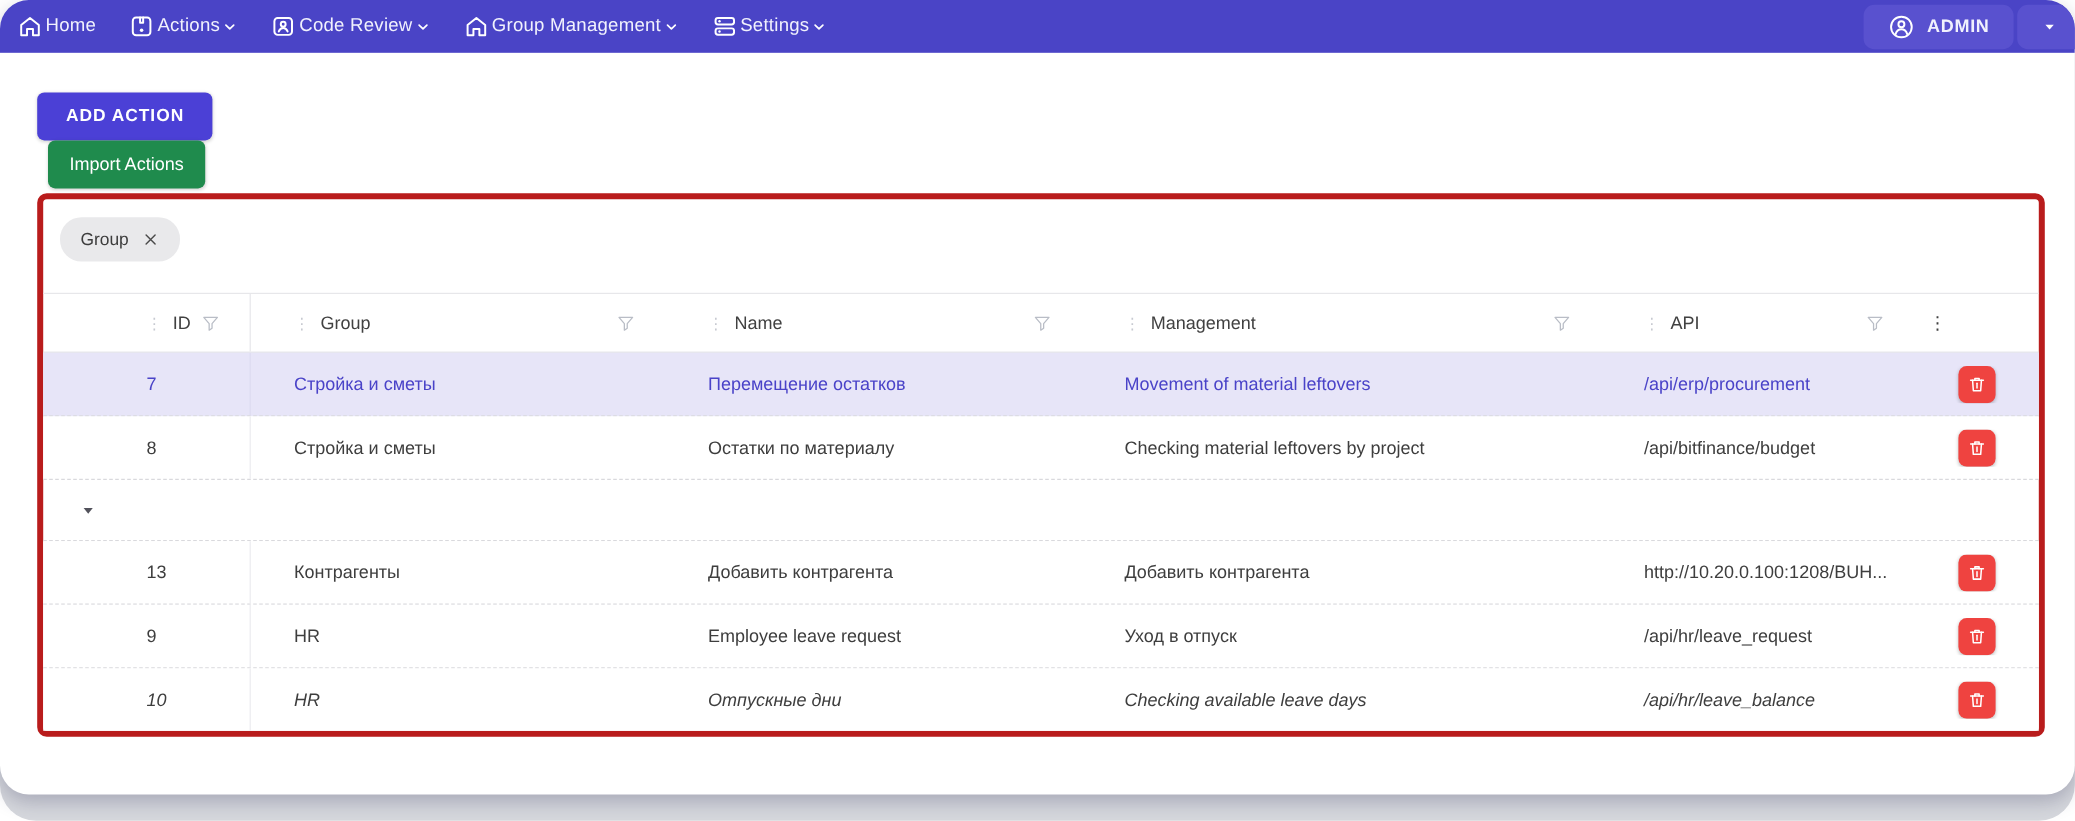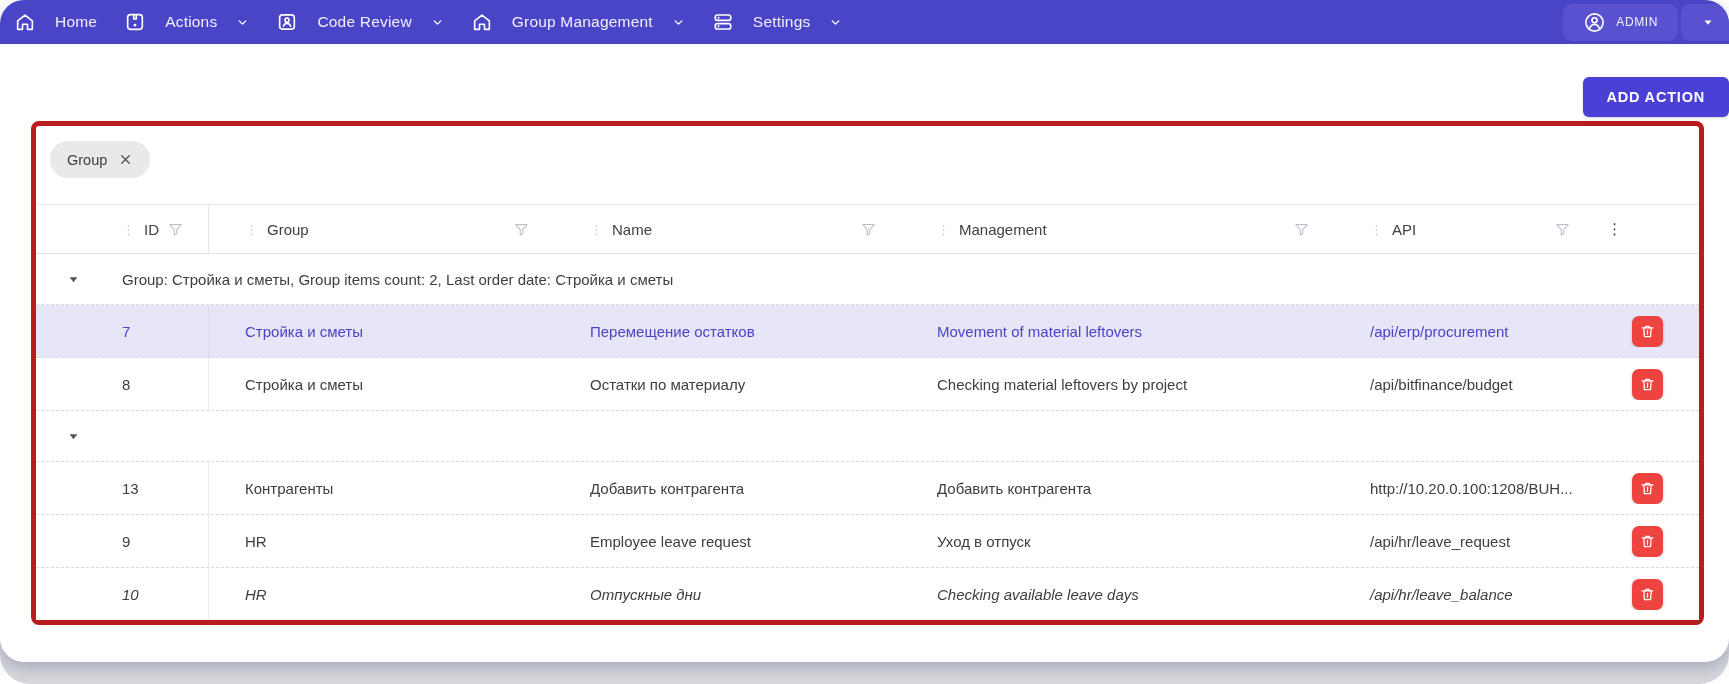--- a/index.html
+++ b/index.html
@@ -3,31 +3,31 @@
 <meta charset="utf-8">
 <style>
   html,body{margin:0;padding:0;width:1729px;height:684px;overflow:hidden;background:#ffffff;
     font-family:"Liberation Sans",sans-serif;-webkit-font-smoothing:antialiased;}
   .backdrop{position:absolute;inset:0;background:#d6d8dd;border-radius:30px;}
   .app-card{position:absolute;top:0;left:0;right:0;height:662px;background:#ffffff;border-radius:24px;
     overflow:hidden;box-shadow:0 6px 16px rgba(50,50,90,.28);}
   
   .topnav{height:44px;background:#4a44c6;display:flex;align-items:center;padding-left:14px;color:#f1f1fd;}
   .nav-left{display:flex;align-items:center;}
-  .nav-item{display:flex;align-items:center;gap:19px;margin-right:27px;font-size:15.5px;font-weight:500;
+  .nav-item{display:flex;align-items:center;gap:2px;margin-right:27px;font-size:15.5px;font-weight:500;
     letter-spacing:.2px;cursor:pointer;white-space:nowrap;}
   .icn{display:inline-flex;align-items:center;justify-content:center;}
   .icn svg{display:block;}
   .nav-right{margin-left:auto;display:flex;align-items:center;gap:3px;height:44px;}
   .admin-btn{display:flex;align-items:center;gap:10px;background:#5951cf;border-radius:9px;height:37px;
-    padding:0 20px;font-size:12px;font-weight:400;letter-spacing:.6px;cursor:pointer;}
+    padding:0 20px;font-size:15px;font-weight:700;letter-spacing:.6px;cursor:pointer;}
   .admin-caret{display:flex;align-items:center;justify-content:center;background:#5951cf;height:37px;
     width:54px;border-radius:9px 0 0 9px;margin-right:-6px;cursor:pointer;}
   
-  .toolbar{margin:33px 0 0 31px;display:flex;align-items:flex-end;flex-direction:column;}
+  .toolbar{margin:33px 0 0 31px;display:flex;align-items:flex-start;flex-direction:column;}
   .btn{border:none;color:#fff;height:40px;border-radius:6px;cursor:pointer;display:inline-flex;
     align-items:center;font-family:"Liberation Sans",sans-serif;box-shadow:0 1px 3px rgba(0,0,0,.18);}
   .btn-add{background:#4b40d6;font-size:14.5px;font-weight:700;letter-spacing:.8px;padding:0 24px;}
   .btn-import{background:#1f8b4d;font-size:15px;font-weight:500;padding:0 18px;margin-left:9px;}
   
   .panel{margin:4px 25px 0 31px;border:5px solid #b91c1c;border-radius:8px;background:#fff;}
   .chip-row{padding:15px 14px 26px 14px;}
   .chip{display:inline-flex;align-items:center;gap:11px;background:#e9e9eb;border-radius:18px;height:37px;
     padding:0 17px;font-size:14.5px;color:#3d3d3d;cursor:pointer;}
   .chip .icn{cursor:pointer;}
@@ -147,20 +147,21 @@
             <svg width="14" height="14" viewBox="0 0 24 24" fill="#ffffff">
                 <path d="M6 9.5h12l-6 7z"></path>
               </svg>
           </span>
         </div>
       </div>
     </nav>
 
     <div class="toolbar">
       <button class="btn btn-add">ADD ACTION</button>
+      <button class="btn btn-import">Import Actions</button>
     </div>
 
     <section class="panel">
       <div class="chip-row">
         <span class="chip">
           <span>Group</span>
           <span class="icn">
             <svg width="15" height="15" viewBox="0 0 24 24" fill="none" stroke="#4a4a4a" stroke-width="1.9" stroke-linecap="round">
                 <path d="M6 6l12 12M18 6L6 18"></path>
               </svg>
@@ -213,78 +214,68 @@
                 <svg width="17" height="17" viewBox="0 0 24 24" fill="none" stroke="#b9bdc6" stroke-width="1.5" stroke-linejoin="round">
                   <path d="M4 5h16l-6.3 7.2v5.4L10.3 20v-7.8Z"></path>
                 </svg>
               </span>
             </div>
             <div class="hcell-actions">
               <span class="dots">⋮</span>
             </div>
           </div>
         <div class="tbody">
+            <div class="row selected">
+              <div></div>
+              <div class="cell cid">7</div>
+              <div class="cell">Стройка и сметы</div>
+              <div class="cell">Перемещение остатков</div>
+              <div class="cell">Movement of material leftovers</div>
+              <div class="cell">/api/erp/procurement</div>
+              <div class="cell actions">
+                <button class="del-btn">
+                  <span class="icn">
+                    <svg width="17" height="17" viewBox="0 0 24 24" fill="none" stroke="#ffffff" stroke-width="1.8" stroke-linecap="round" stroke-linejoin="round">
+                      <path d="M4.5 7h15"></path>
+                      <path d="M9.5 7V4.8h5V7"></path>
+                      <path d="M6.8 7l.9 12.2h8.6L17.2 7"></path>
+                      <path d="M12 10.5v5.5"></path>
+                    </svg>
+                  </span>
+                </button>
+              </div>
+            </div>
+            <div class="row">
+              <div></div>
+              <div class="cell cid">8</div>
+              <div class="cell">Стройка и сметы</div>
+              <div class="cell">Остатки по материалу</div>
+              <div class="cell">Checking material leftovers by project</div>
+              <div class="cell">/api/bitfinance/budget</div>
+              <div class="cell actions">
+                <button class="del-btn">
+                  <span class="icn">
+                    <svg width="17" height="17" viewBox="0 0 24 24" fill="none" stroke="#ffffff" stroke-width="1.8" stroke-linecap="round" stroke-linejoin="round">
+                      <path d="M4.5 7h15"></path>
+                      <path d="M9.5 7V4.8h5V7"></path>
+                      <path d="M6.8 7l.9 12.2h8.6L17.2 7"></path>
+                      <path d="M12 10.5v5.5"></path>
+                    </svg>
+                  </span>
+                </button>
+              </div>
+            </div>
             <div class="group-row">
               <div class="exp-cell">
                 <span class="icn">
                   <svg width="13" height="13" viewBox="0 0 24 24" fill="#52525b">
                     <path d="M5 8h14l-7 9z"></path>
                   </svg>
                 </span>
               </div>
-              <span class="summary">Group: Стройка и сметы, Group items count: 2, Last order date: Стройка и сметы</span>
-            </div>
-            <div class="row selected">
-              <div></div>
-              <div class="cell cid">7</div>
-              <div class="cell">Стройка и сметы</div>
-              <div class="cell">Перемещение остатков</div>
-              <div class="cell">Movement of material leftovers</div>
-              <div class="cell">/api/erp/procurement</div>
-              <div class="cell actions">
-                <button class="del-btn">
-                  <span class="icn">
-                    <svg width="17" height="17" viewBox="0 0 24 24" fill="none" stroke="#ffffff" stroke-width="1.8" stroke-linecap="round" stroke-linejoin="round">
-                      <path d="M4.5 7h15"></path>
-                      <path d="M9.5 7V4.8h5V7"></path>
-                      <path d="M6.8 7l.9 12.2h8.6L17.2 7"></path>
-                      <path d="M12 10.5v5.5"></path>
-                    </svg>
-                  </span>
-                </button>
-              </div>
-            </div>
-            <div class="row">
-              <div></div>
-              <div class="cell cid">8</div>
-              <div class="cell">Стройка и сметы</div>
-              <div class="cell">Остатки по материалу</div>
-              <div class="cell">Checking material leftovers by project</div>
-              <div class="cell">/api/bitfinance/budget</div>
-              <div class="cell actions">
-                <button class="del-btn">
-                  <span class="icn">
-                    <svg width="17" height="17" viewBox="0 0 24 24" fill="none" stroke="#ffffff" stroke-width="1.8" stroke-linecap="round" stroke-linejoin="round">
-                      <path d="M4.5 7h15"></path>
-                      <path d="M9.5 7V4.8h5V7"></path>
-                      <path d="M6.8 7l.9 12.2h8.6L17.2 7"></path>
-                      <path d="M12 10.5v5.5"></path>
-                    </svg>
-                  </span>
-                </button>
-              </div>
-            </div>
-            <div class="group-row">
-              <div class="exp-cell">
-                <span class="icn">
-                  <svg width="13" height="13" viewBox="0 0 24 24" fill="#52525b">
-                    <path d="M5 8h14l-7 9z"></path>
-                  </svg>
-                </span>
-              </div>
             </div>
             <div class="row">
               <div></div>
               <div class="cell cid">13</div>
               <div class="cell">Контрагенты</div>
               <div class="cell">Добавить контрагента</div>
               <div class="cell">Добавить контрагента</div>
               <div class="cell">http://10.20.0.100:1208/BUH...</div>
               <div class="cell actions">
                 <button class="del-btn">

